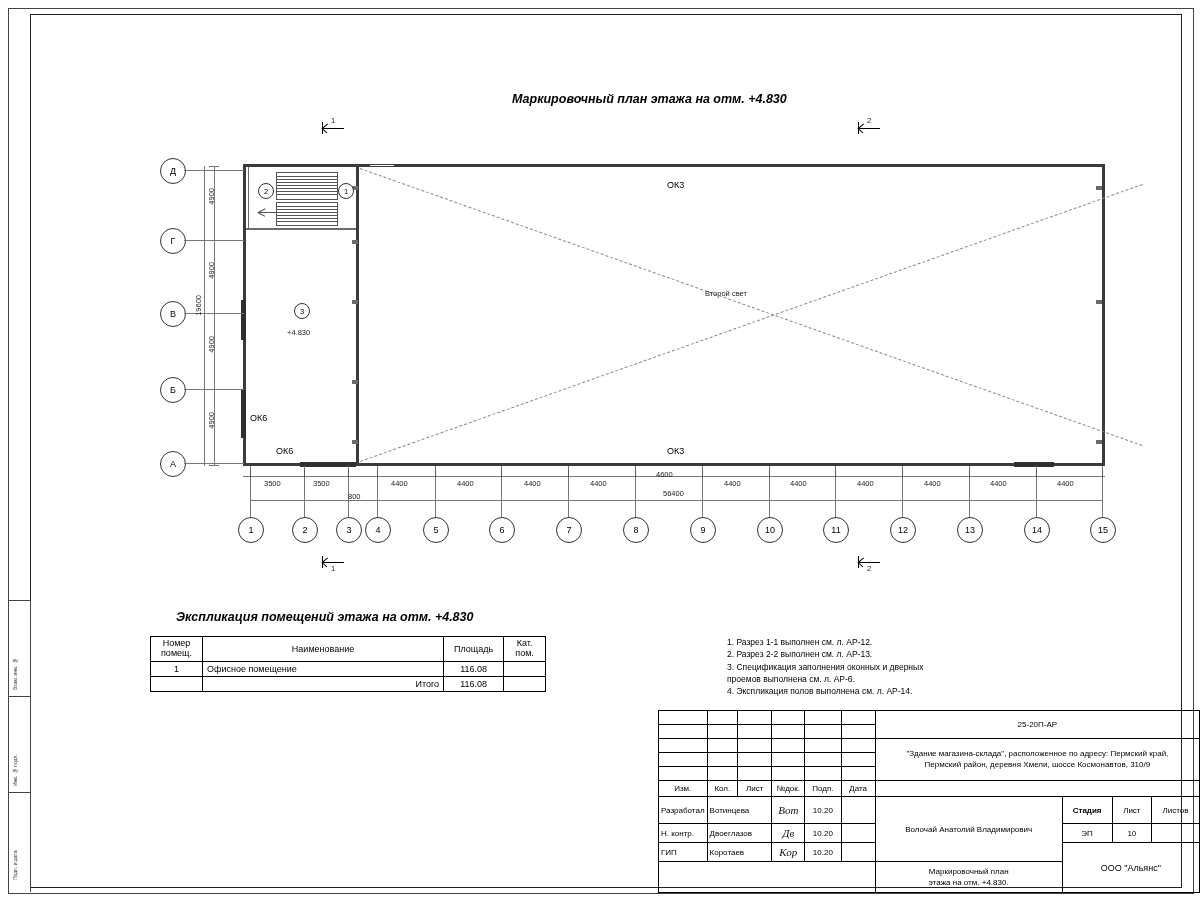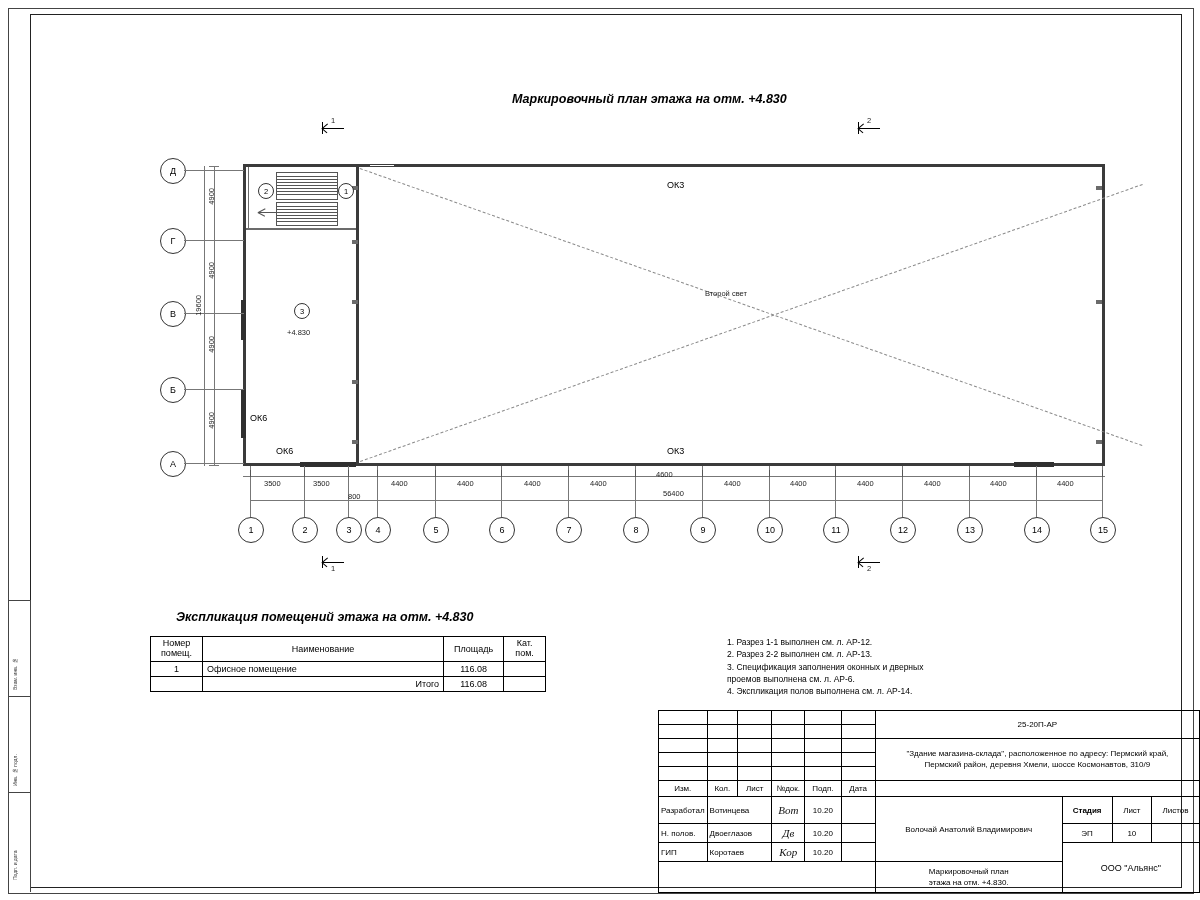--- a/index.html
+++ b/index.html
@@ -340,21 +340,21 @@
         <td colspan="2">Вотинцева</td>
         <td class="ctr sig">Вот</td>
         <td class="ctr">10.20</td>
         <td colspan="1" rowspan="1" style="border:1px solid #000;"></td>
         <td colspan="1" rowspan="3" class="ctr" style="width:182px;">Волочай Анатолий Владимирович</td>
         <td class="ctr" style="width:44px;font-weight:bold;">Стадия</td>
         <td class="ctr" style="width:34px;">Лист</td>
         <td class="ctr" style="width:42px;">Листов</td>
       </tr>
       <tr>
-        <td style="height:16px;">Н. полов.</td>
+        <td style="height:16px;">Н. контр.</td>
         <td colspan="2">Двоеглазов</td>
         <td class="ctr sig">Дв</td>
         <td class="ctr">10.20</td>
         <td></td>
         <td class="ctr">ЭП</td>
         <td class="ctr">10</td>
         <td class="ctr"></td>
       </tr>
       <tr>
         <td style="height:16px;">ГИП</td>

